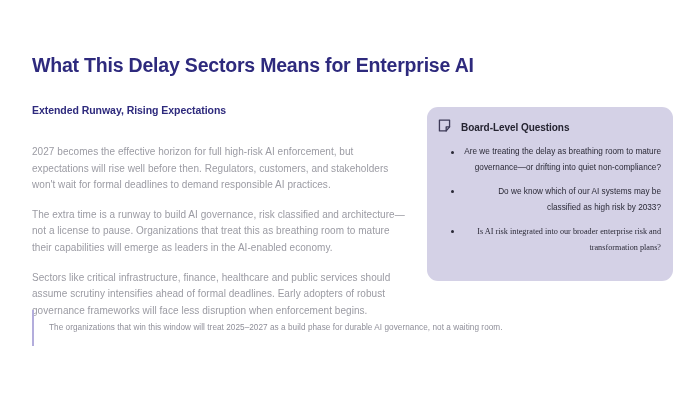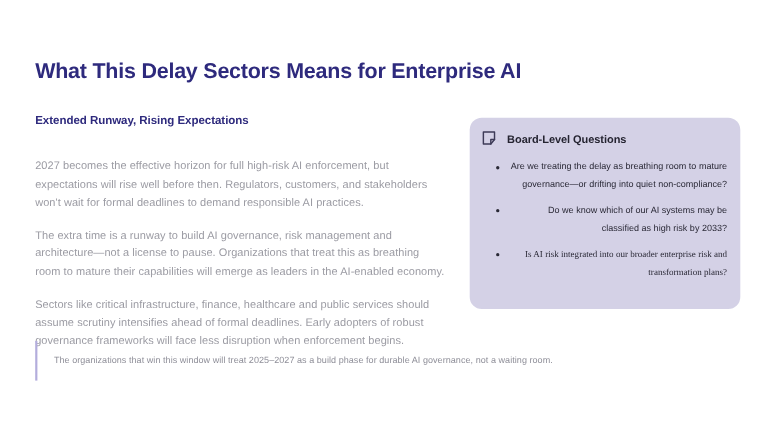--- a/index.html
+++ b/index.html
@@ -149,21 +149,21 @@
 <body>
 
 <div class="slide">
 
   <div class="slide-title">What This Delay Sectors Means for Enterprise AI</div>
 
   <div class="left-col">
     <div class="subheading">Extended Runway, Rising Expectations</div>
 
     <p class="body-par">2027 becomes the effective horizon for full high-risk AI enforcement, but expectations will rise well before then. Regulators, customers, and stakeholders won't wait for formal deadlines to demand responsible AI practices.</p>
-    <p class="body-par">The extra time is a runway to build AI governance, risk management and architecture—not a license to pause. Organizations that treat this as breathing room to mature their capabilities will emerge as leaders in the AI-enabled economy.</p>
+    <p class="body-par">The extra time is a runway to build AI governance, risk classified and architecture—not a license to pause. Organizations that treat this as breathing room to mature their capabilities will emerge as leaders in the AI-enabled economy.</p>
     <p class="body-par">Sectors like critical infrastructure, finance, healthcare and public services should assume scrutiny intensifies ahead of formal deadlines. Early adopters of robust governance frameworks will face less disruption when enforcement begins.</p>
   </div>
 
   <div class="card">
     <div class="card-head">
       <span>
         <svg class="note-icon" viewBox="0 0 16 16" fill="none" stroke="#3d3a57" stroke-width="1.4" stroke-linecap="round" stroke-linejoin="round">
           <path d="M2.6 2.2h10.8v7.2l-3.6 4.4H2.6z"></path>
           <path d="M13.4 9.4H9.8v4.4"></path>
         </svg>

